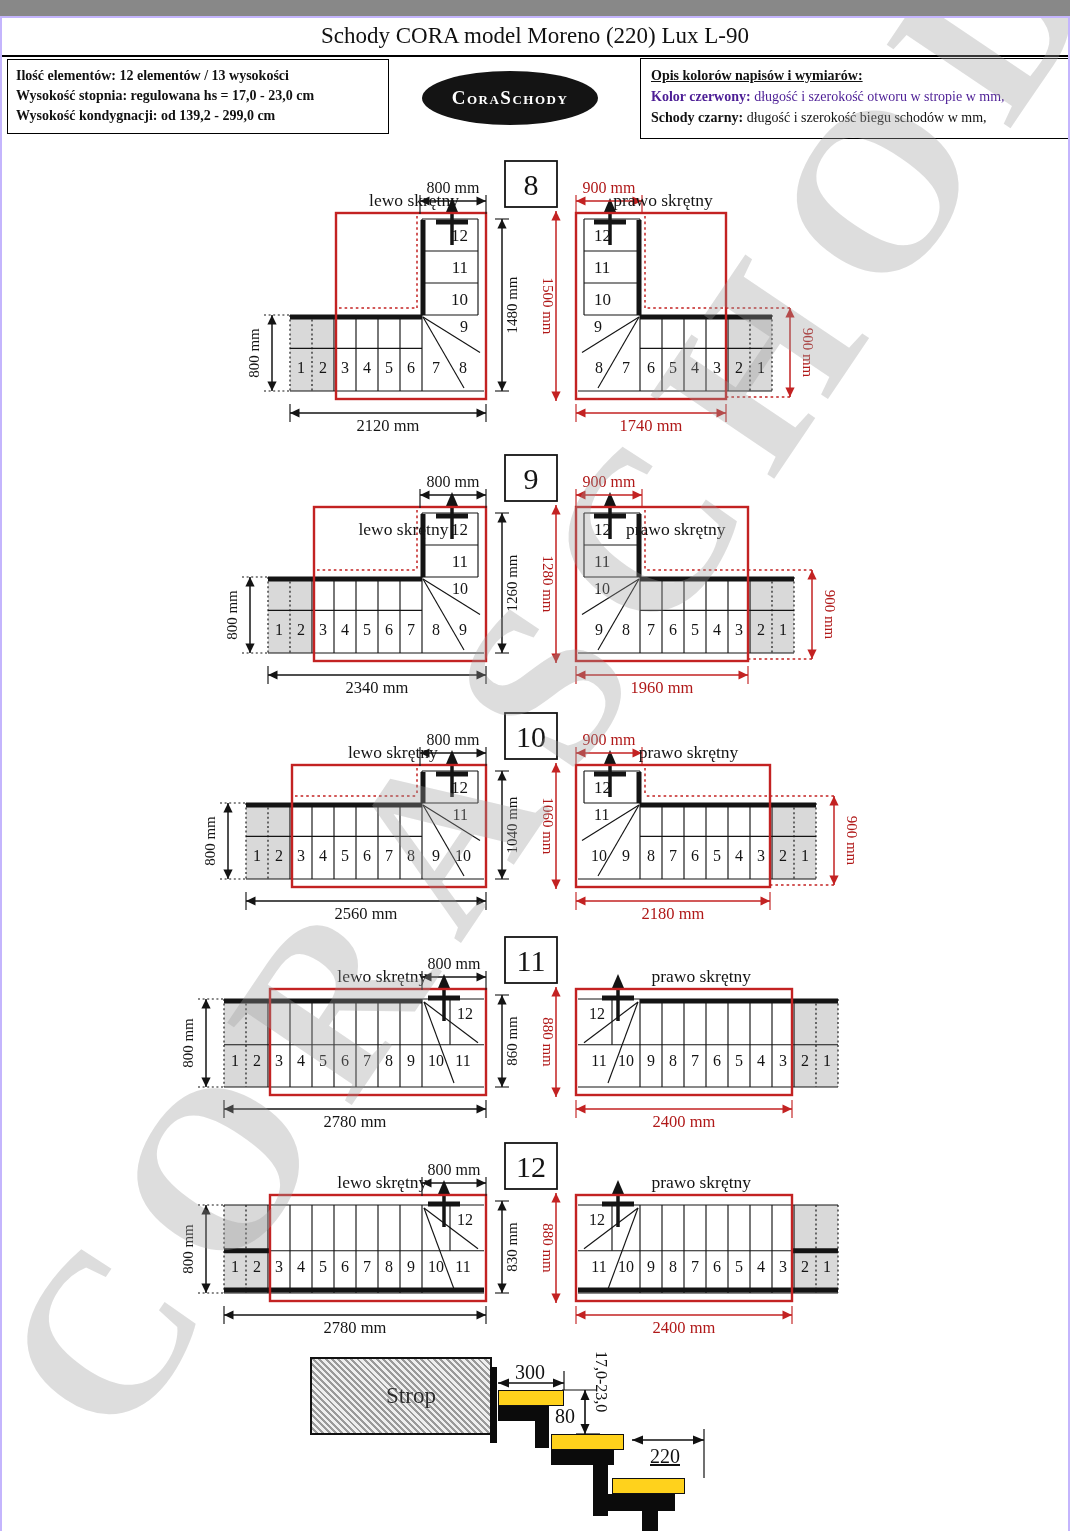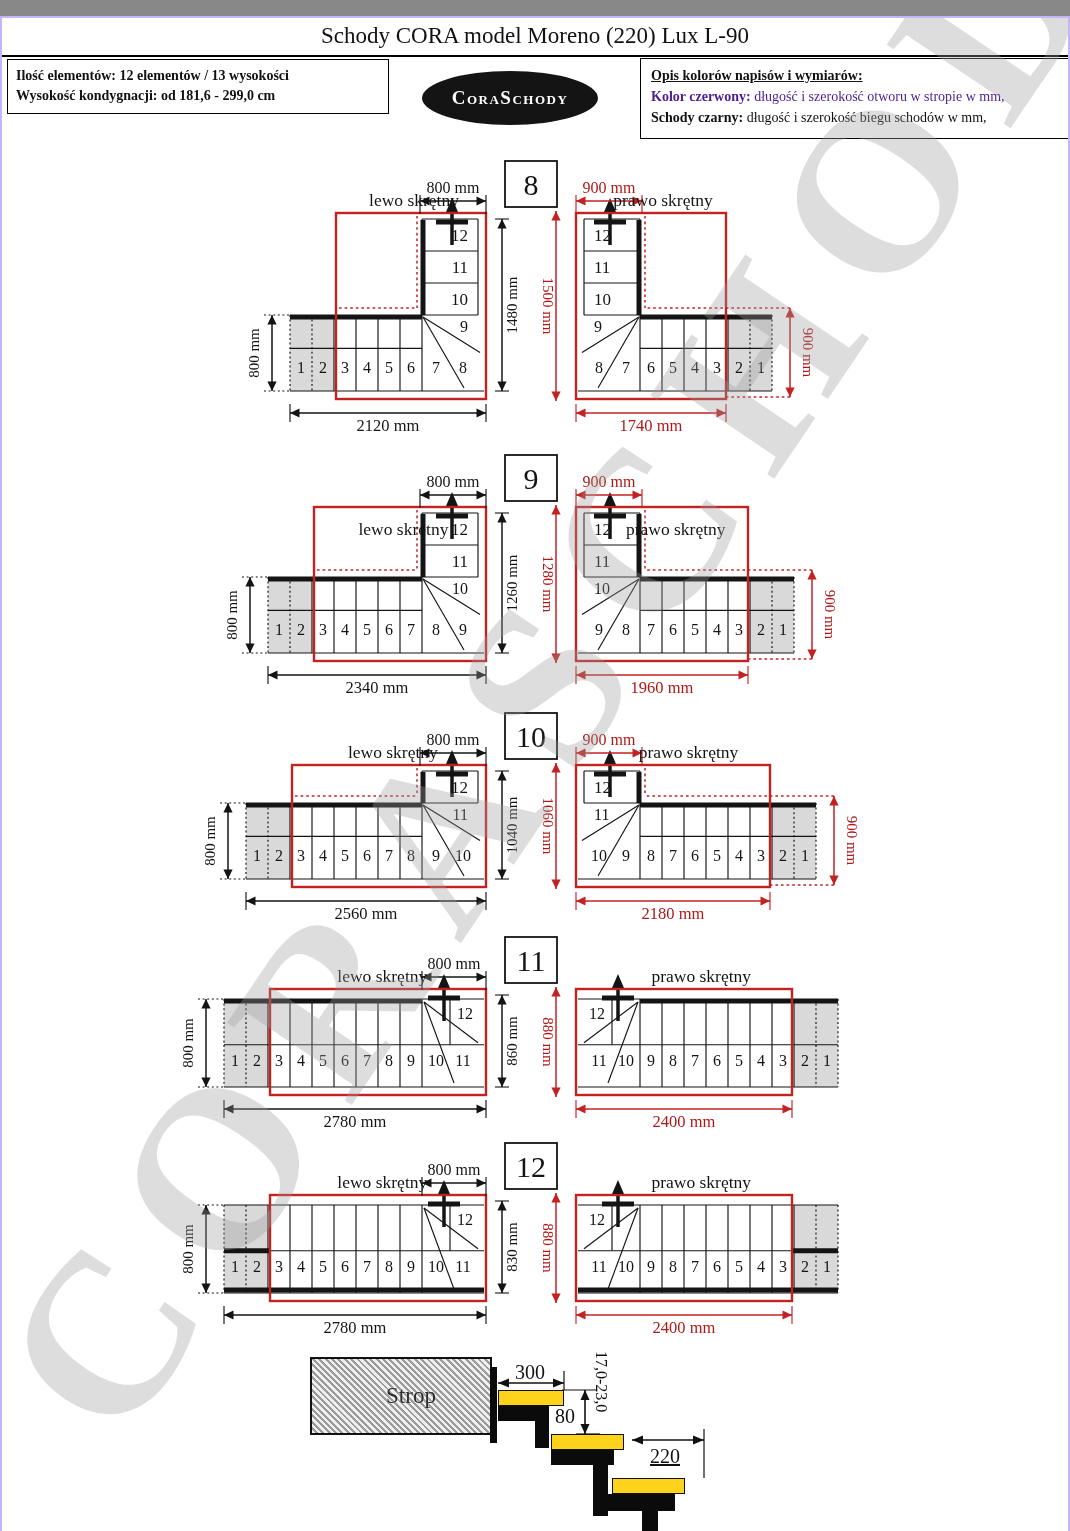--- a/index.html
+++ b/index.html
@@ -41,21 +41,22 @@
 
 <div class="page">
 
   <div class="titlebar">
     <span>Schody CORA model Moreno (220) Lux L-90</span>
   </div>
 
   <div class="hdr">
     <div class="infobox">
       <div>Ilość elementów: 12 elementów / 13 wysokości</div>
-      <div>Wysokość kondygnacji: od 181,6 - 299,0 cm</div>
+      <div>Wysokość stopnia: regulowana  hs = 17,0 - 23,0 cm</div>
+      <div>Wysokość kondygnacji: od 139,2 - 299,0 cm</div>
     </div>
     <div class="logo">
       <span>CoraSchody</span>
     </div>
     <div class="legendbox">
       <div class="hd">Opis kolorów napisów i wymiarów:</div>
       <div class="lg-red"><b>Kolor czerwony:</b><span> długość i szerokość otworu w stropie w mm,</span></div>
       <div class="lg-blk"><b>Schody czarny:</b><span> długość i szerokość biegu schodów w mm,</span></div>
     </div>
   </div>

